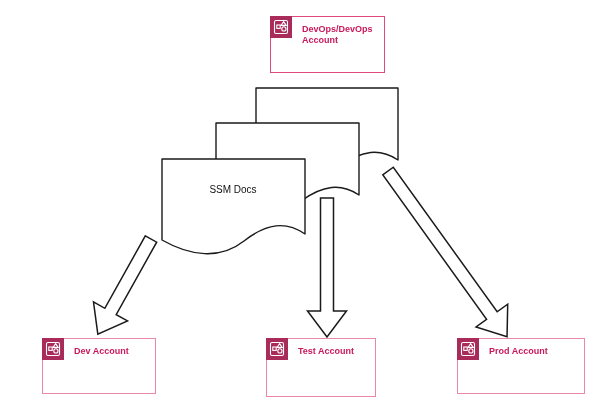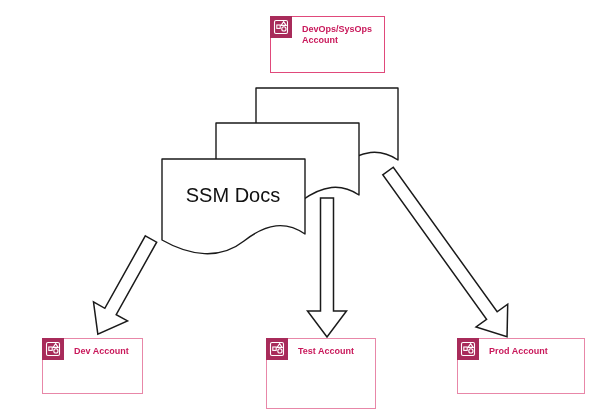--- a/index.html
+++ b/index.html
@@ -48,21 +48,21 @@
     left: -1px; top: -1px;
     width: 22px; height: 22px;
   }
   .acct-icon rect.bg { fill: var(--icon-bg, #a82b5a); }
   .acct-icon .glyph { fill: none; stroke: #ffffff; stroke-width: 1.1; }
   .doc-label {
     position: absolute;
     left: 183px; top: 184px;
     width: 100px;
     text-align: center;
-    font-size: 20px;
+    font-size: 10px;
     color: #111111;
   }
 </style>
 </head>
 <body>
 
 <div class="canvas">
 
   <svg class="layer" viewBox="0 0 600 415">
 
@@ -78,35 +78,35 @@
   <div class="doc-label">SSM Docs</div>
 
   <div class="node top" style="left:270px; top:16px; width:115px; height:57px;">
     <svg class="acct-icon" viewBox="0 0 22 22">
       <rect class="bg" x="0" y="0" width="22" height="22"></rect>
       <rect class="glyph" x="4.5" y="4.5" width="13" height="13" rx="1.5"></rect>
       <rect class="glyph" x="6.8" y="9" width="3.4" height="3.4"></rect>
       <path class="glyph" d="M 13.6 5.6 L 16.2 9.4 L 11 9.4 Z"></path>
       <circle class="glyph" cx="13.9" cy="12.9" r="2.1"></circle>
     </svg>
-    <span class="label">DevOps/SysOps Account</span>
+    <span class="label">DevOps/DevOps Account</span>
   </div>
 
-  <div class="node bottom" style="left:42px; top:338px; width:101px; height:56px;">
+  <div class="node bottom" style="left:42px; top:338px; width:114px; height:56px;">
     <svg class="acct-icon" viewBox="0 0 22 22">
       <rect class="bg" x="0" y="0" width="22" height="22"></rect>
       <rect class="glyph" x="4.5" y="4.5" width="13" height="13" rx="1.5"></rect>
       <rect class="glyph" x="6.8" y="9" width="3.4" height="3.4"></rect>
       <path class="glyph" d="M 13.6 5.6 L 16.2 9.4 L 11 9.4 Z"></path>
       <circle class="glyph" cx="13.9" cy="12.9" r="2.1"></circle>
     </svg>
     <span class="label">Dev Account</span>
   </div>
 
-  <div class="node bottom" style="left:266px; top:338px; width:110px; height:71px;">
+  <div class="node bottom" style="left:266px; top:338px; width:110px; height:59px;">
     <svg class="acct-icon" viewBox="0 0 22 22">
       <rect class="bg" x="0" y="0" width="22" height="22"></rect>
       <rect class="glyph" x="4.5" y="4.5" width="13" height="13" rx="1.5"></rect>
       <rect class="glyph" x="6.8" y="9" width="3.4" height="3.4"></rect>
       <path class="glyph" d="M 13.6 5.6 L 16.2 9.4 L 11 9.4 Z"></path>
       <circle class="glyph" cx="13.9" cy="12.9" r="2.1"></circle>
     </svg>
     <span class="label">Test Account</span>
   </div>
 

